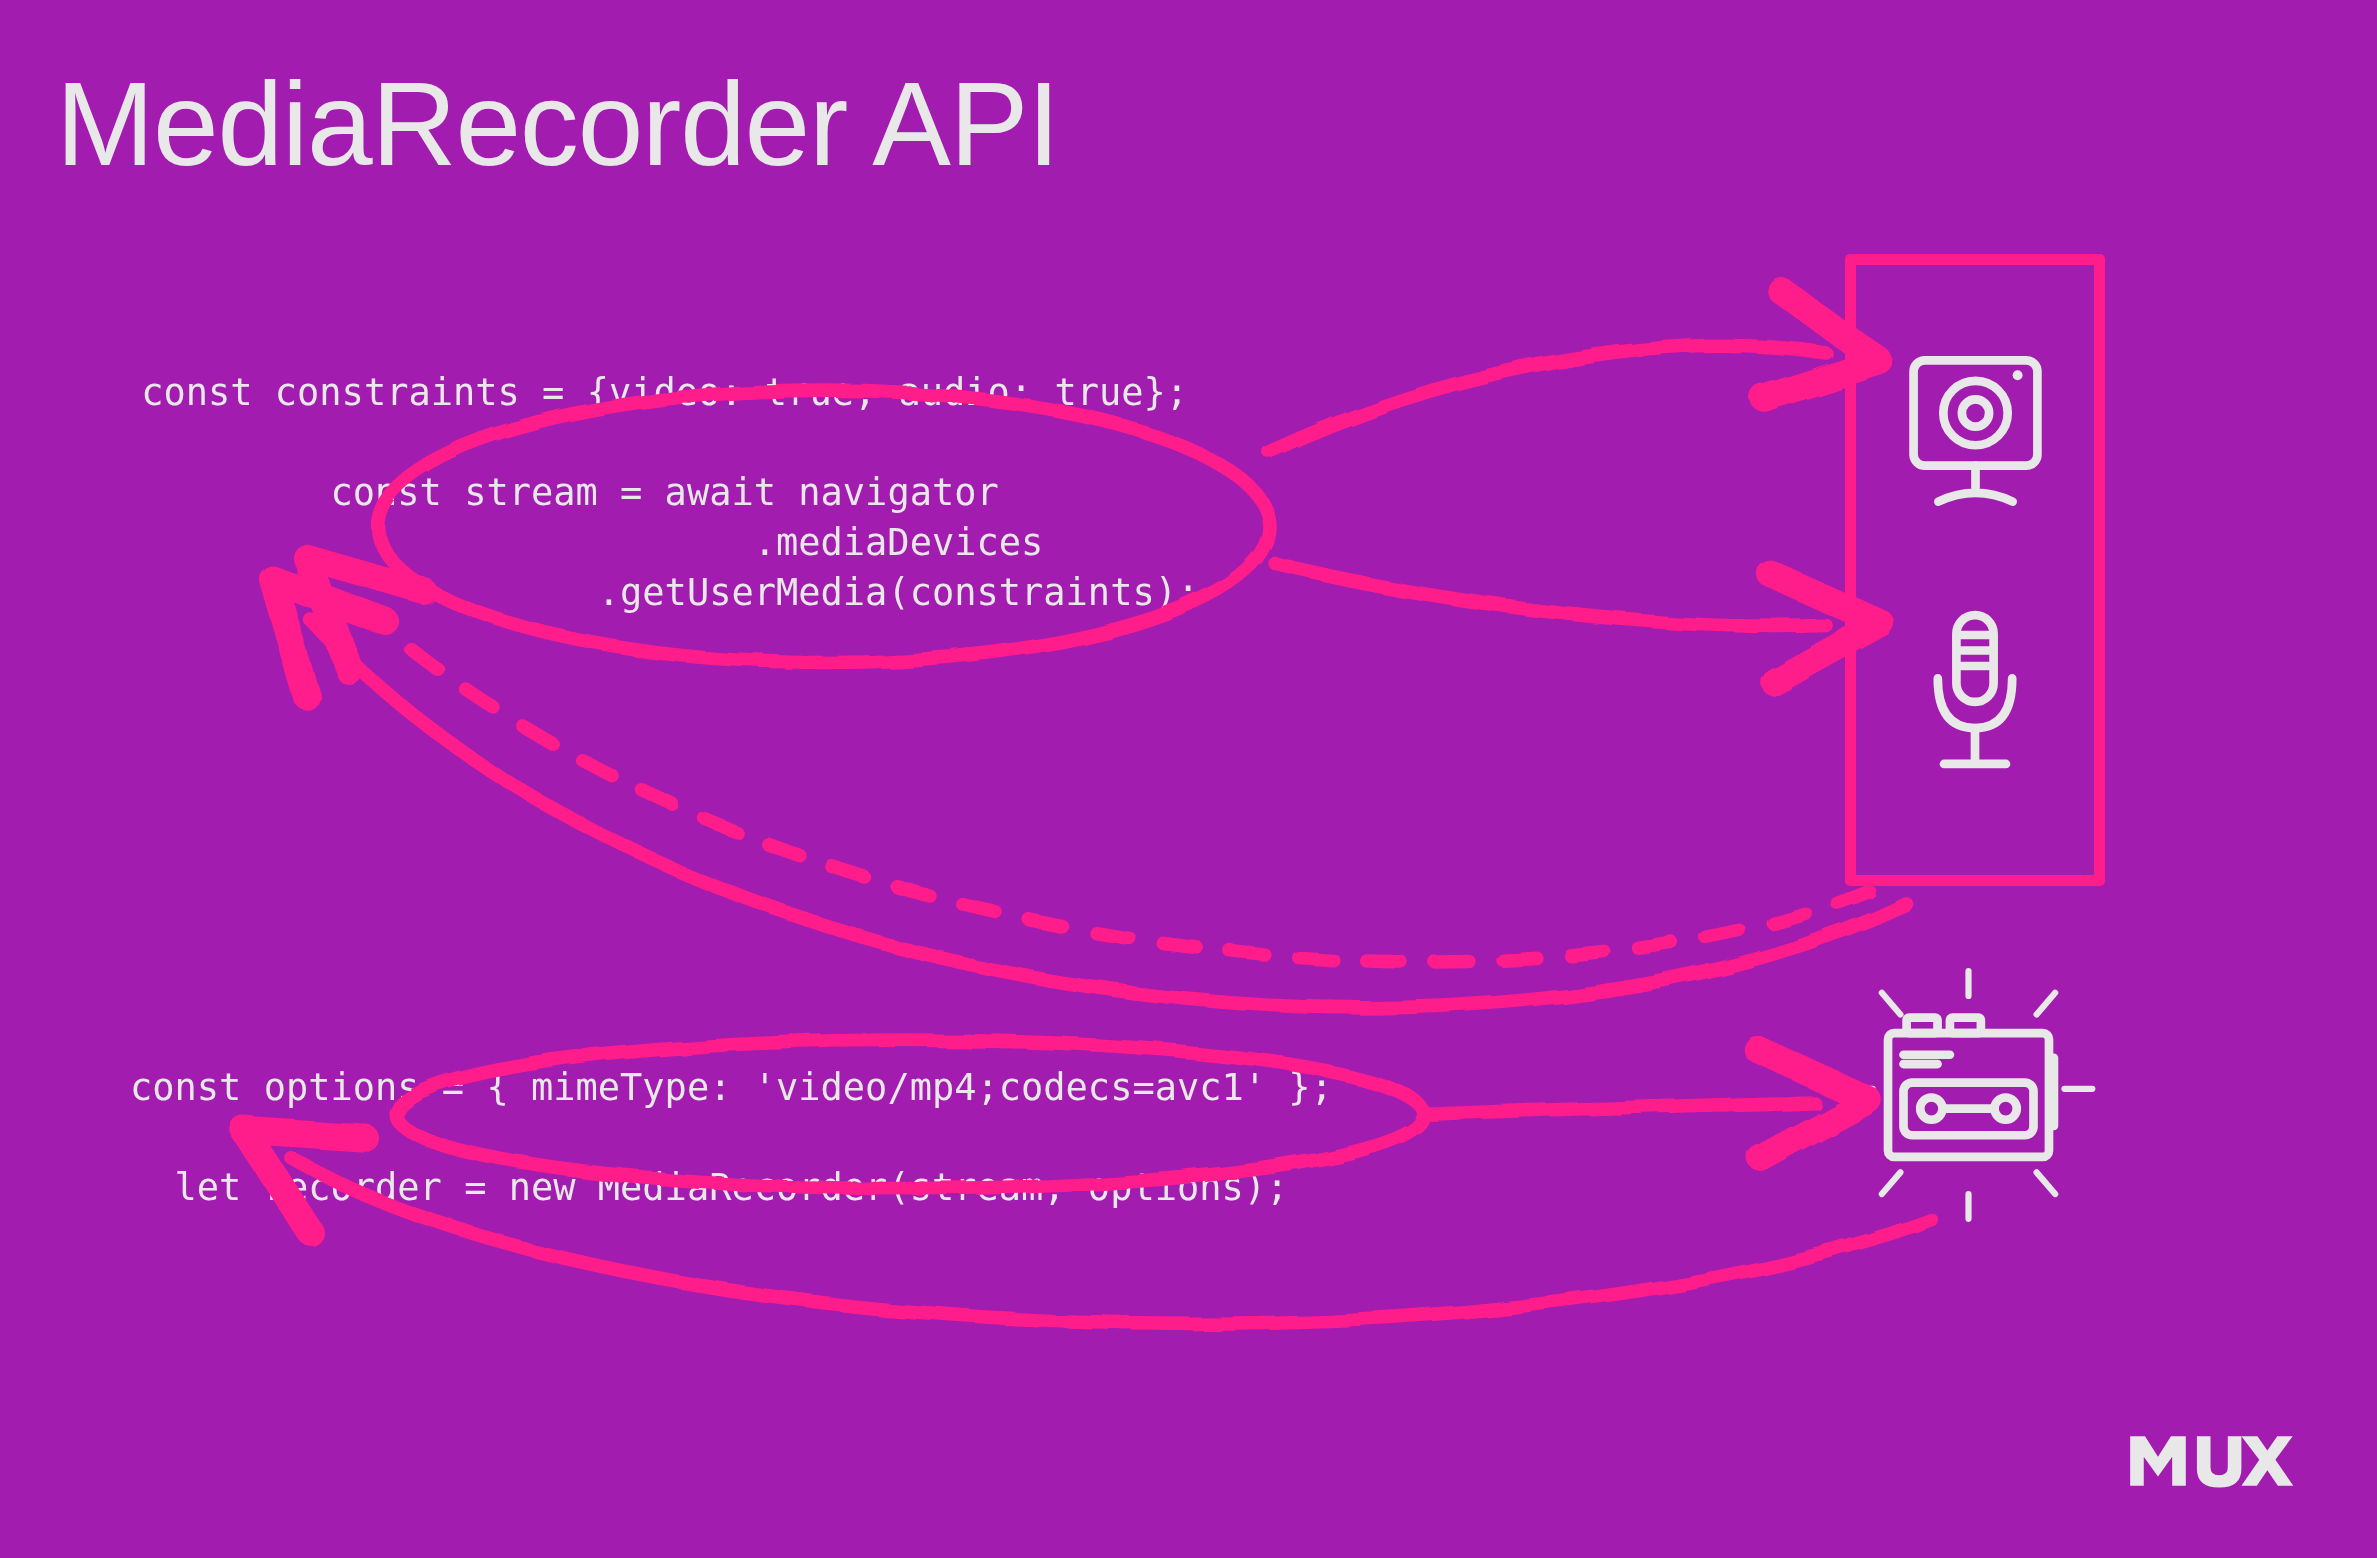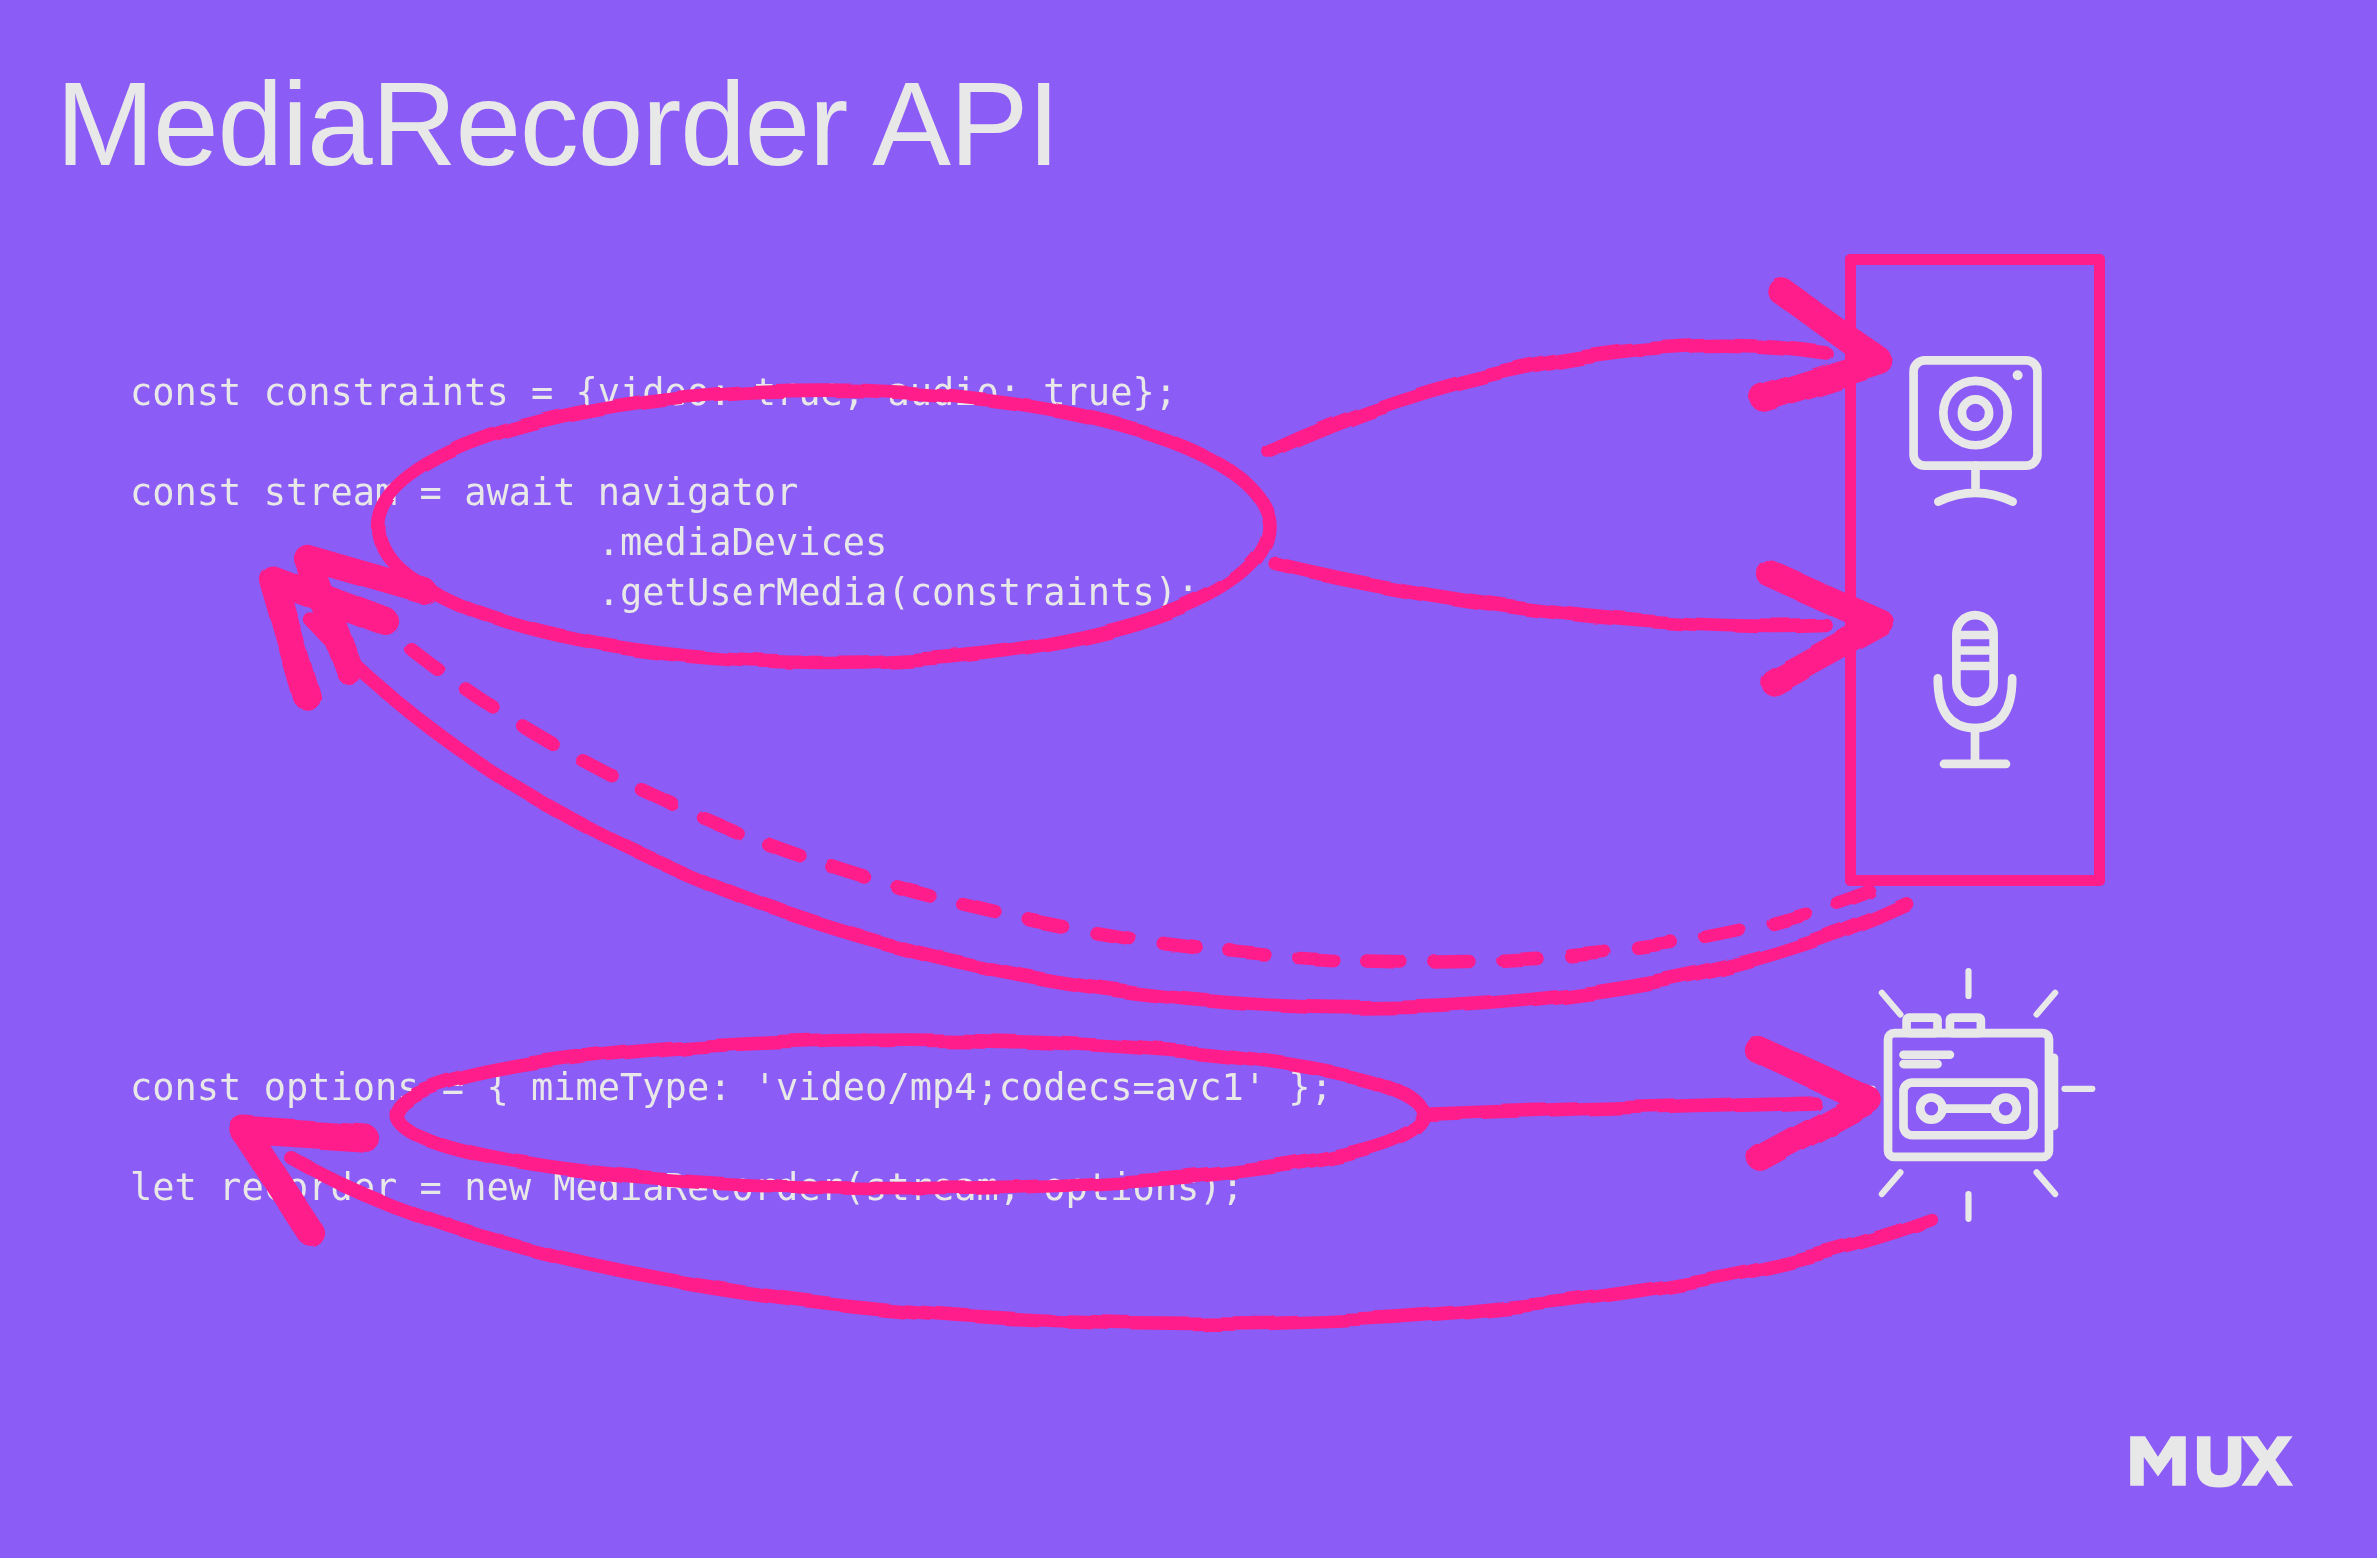--- a/index.html
+++ b/index.html
@@ -6,22 +6,23 @@
   html, body { width: 100%; height: 100%; }
   body {
     background: #2e2d2d;
     font-family: -apple-system, BlinkMacSystemFont, "Segoe UI", Helvetica, Arial, sans-serif;
     overflow: hidden;
   }
   .slide {
     position: relative;
     width: 2377px;
     height: 1559px;
-    background: #8b5cf6;
+    background: #a21caf;
     transform-origin: top left;
+    text-align: center;
   }
   .title {
     position: absolute;
     top: 56px;
     left: 56px;
     color: #e9e8e8;
     font-size: 118px;
     font-weight: 400;
     letter-spacing: -1.2px;
   }

